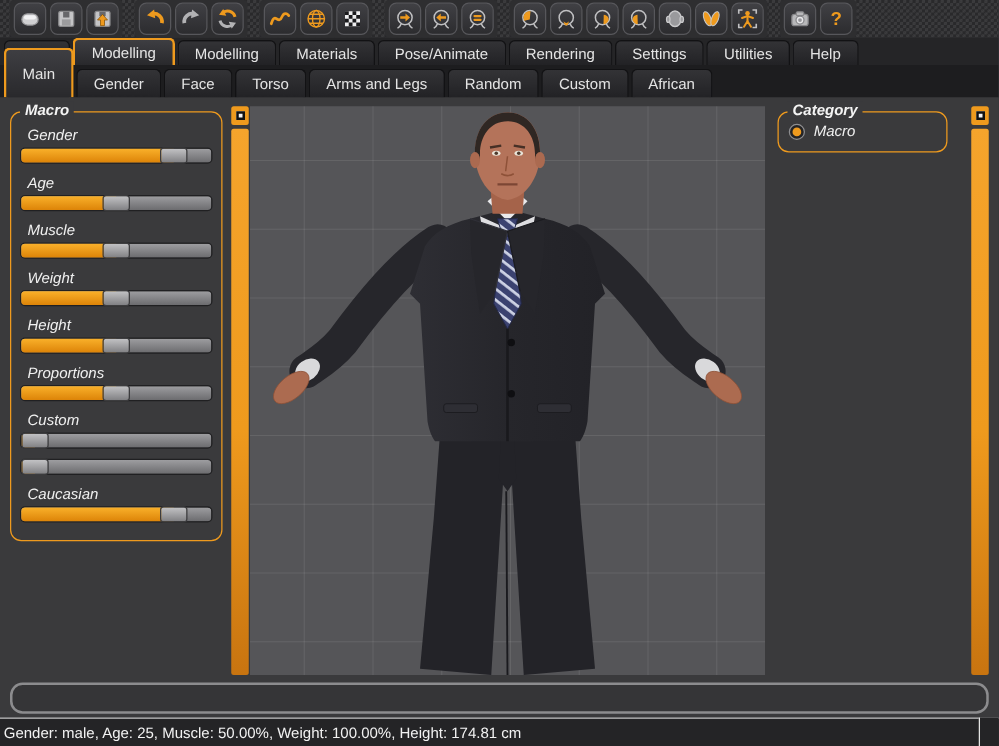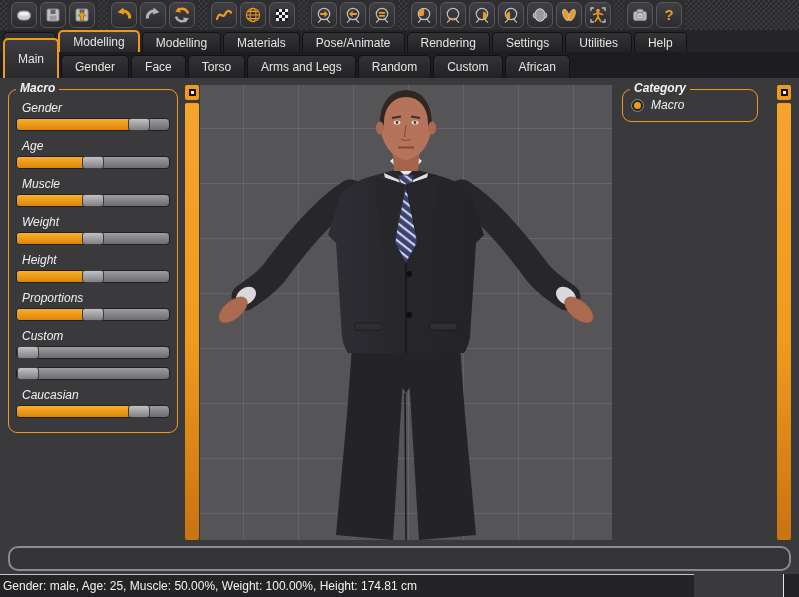--- a/index.html
+++ b/index.html
@@ -114,21 +114,21 @@
       linear-gradient(90deg, rgba(255,255,255,0.085) 1px, transparent 1px);
     background-size: 55px 55px; background-position: -12px -12px;
     overflow: hidden; cursor: grab;
   }
   
   .progress-bar {
     position: absolute; left: 8px; top: 546px; width: 783px; height: 25px;
     border: 2px solid #8c8c8e; border-radius: 10px; background: #353537;
   }
   .statusbar {
-    position: absolute; left: 0; top: 574px; width: 694px; height: 23px;
+    position: absolute; left: 0; top: 574px; width: 799px; height: 23px;
     background: #242426; border-top: 1px solid #c6c6c8;
     display: flex; align-items: center; font-size: 12px; color: #f2f2f2;
     padding-left: 3px;
   }
   .status-grip {
     position: absolute; right: 0; top: 574px; width: 16px; height: 23px;
     border-left: 1px solid #e4e4e4; background: #242426;
   }
 </style>
 </head>

